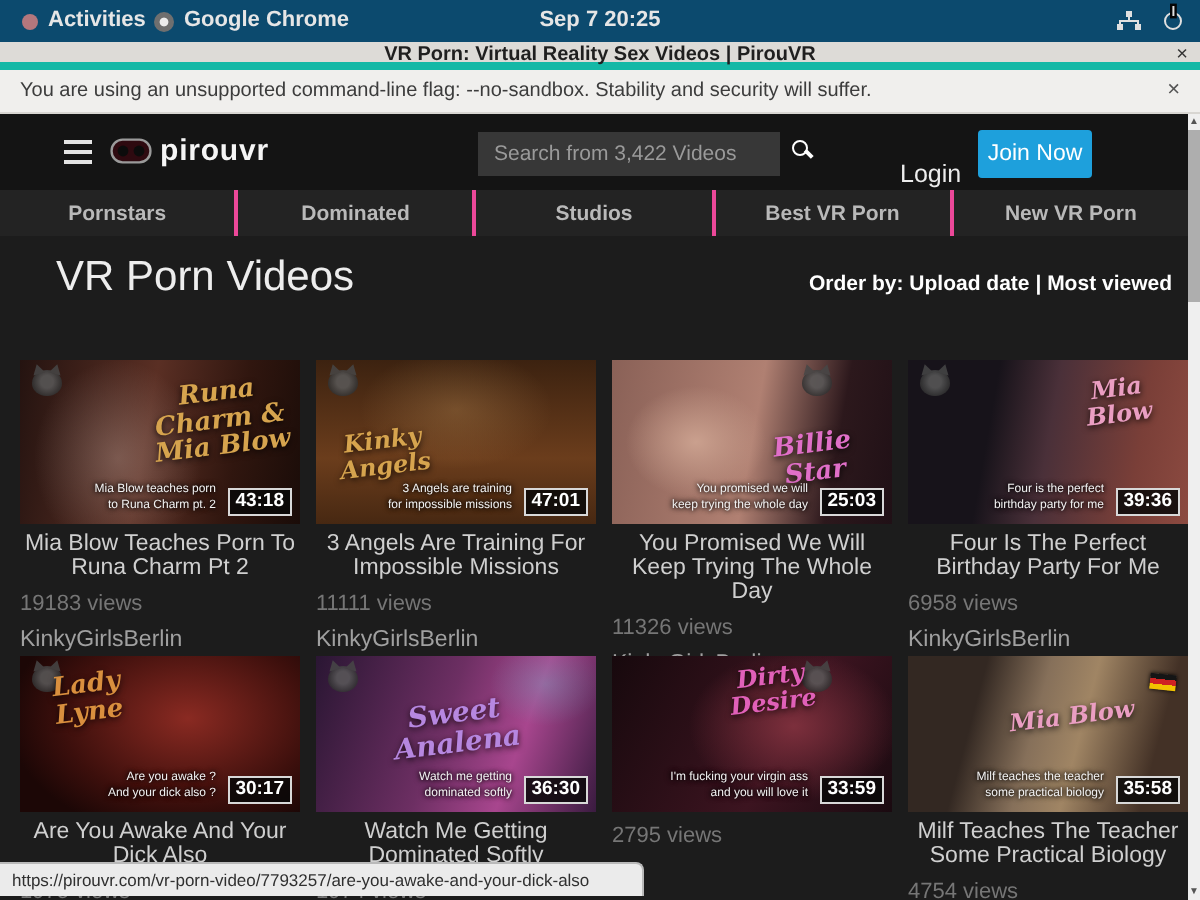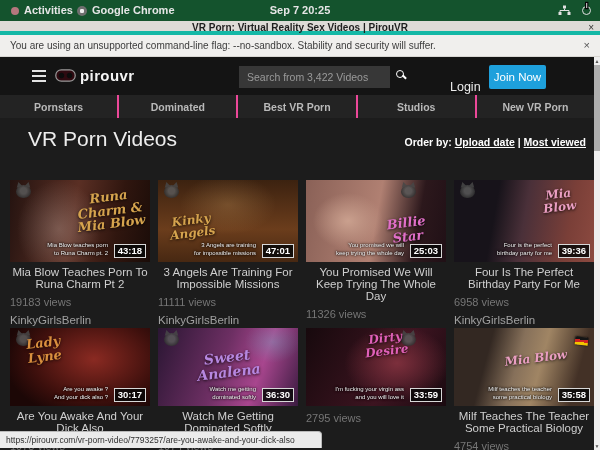--- a/index.html
+++ b/index.html
@@ -1,21 +1,21 @@
 <!DOCTYPE html>
 <html><head>
 <meta charset="utf-8">
 <style>
   * { margin:0; padding:0; box-sizing:border-box; }
   html,body { width:600px; height:450px; overflow:hidden; background:#000; }
   body { font-family:"Liberation Sans", sans-serif; }
   #screen { position:relative; width:600px; height:450px; background:#1c1c1c; overflow:hidden; }
 
   
-  .sysbar { position:absolute; left:0; top:0; width:600px; height:21px; background:#14532d; color:#e6e6e6; font-size:11px; font-weight:bold; }
+  .sysbar { position:absolute; left:0; top:0; width:600px; height:21px; background:#0c4a6e; color:#e6e6e6; font-size:11px; font-weight:bold; }
   .sysbar .dot { position:absolute; left:11px; top:7px; width:8px; height:8px; border-radius:50%; background:#b4777d; }
   .sysbar .activities { position:absolute; left:24px; top:4px; }
   .sysbar .chrome-ic { position:absolute; left:77px; top:6px; width:10px; height:10px; border-radius:50%;
       background:radial-gradient(circle, #ececec 0 28%, #6f6f6f 34% 100%); }
   .sysbar .chrome-label { position:absolute; left:92px; top:4px; }
   .sysbar .clock { position:absolute; left:0; right:0; top:4px; text-align:center; font-weight:bold; }
   .sysbar .net { position:absolute; left:558px; top:5px; }
   .pwr { position:absolute; left:582px; top:6px; width:9px; height:9px; border:1.4px solid #e0e0e0; border-radius:50%; }
   .pwr::after { content:""; position:absolute; left:50%; top:-4px; transform:translateX(-50%); width:1.6px; height:5px; background:#e0e0e0; box-shadow:0 0 0 1.2px #060606; }
 
@@ -45,21 +45,21 @@
   .login { position:absolute; left:450px; top:13px; color:#ececec; font-size:12.5px; cursor:pointer; text-decoration:none;margin-top:10px; }
   .join { position:absolute; left:489px; top:8px; width:57px; height:24px; background:#1ea0dc; color:#fff; font-size:11.5px; border:none; border-radius:2px; cursor:pointer; font-family:"Liberation Sans", sans-serif; }
 
   
   .nav { position:absolute; left:0; top:95px; width:594px; height:23px; background:#ec4899; display:flex; gap:2px; }
   .nav .cell { flex:1; background:#232323; color:#b9b9b9; font-size:10.5px; font-weight:bold; display:flex; align-items:center; justify-content:center; cursor:pointer; }
 
   
   .pagetitle { position:absolute; left:28px; top:127px; color:#ededed; font-size:21px; }
   .orderby { position:absolute; right:14px; top:136px; color:#fff; font-size:10.5px; font-weight:bold; }
-  .orderby a { color:#fff; text-decoration:underline; cursor:pointer; }
+  .orderby a { color:#fff; cursor:pointer; }
 
   
   .row { position:absolute; left:10px; display:flex; gap:8px; }
   .row1 { top:180px; }
   .row2 { top:328px; }
   .card { width:140px; position:relative; }
   .thumb { position:relative; width:140px; height:82px; overflow:hidden; background:#000; cursor:pointer; }
   .row2 .thumb { height:78px; }
   .vtitle { margin-top:4px; color:#cfcfcf; font-size:11.5px; line-height:12px; cursor:pointer;text-align:center; }
   .vviews { margin-top:6px; color:#767676; font-size:11px; }
@@ -161,22 +161,22 @@
           <span class="mag"></span>
         </button>
     </div>
     <a class="login">Login</a>
     <button class="join">Join Now</button>
   </div>
 
   <div class="nav">
     <div class="cell">Pornstars</div>
     <div class="cell">Dominated</div>
+    <div class="cell">Studios</div>
     <div class="cell">Best VR Porn</div>
-    <div class="cell">Studios</div>
     <div class="cell">New VR Porn</div>
   </div>
 
   <div class="pagetitle">VR Porn Videos</div>
   <div class="orderby">
     <span>Order by:</span>
     <a>Upload date</a>
     <span>|</span>
     <a>Most viewed</a>
   </div>

